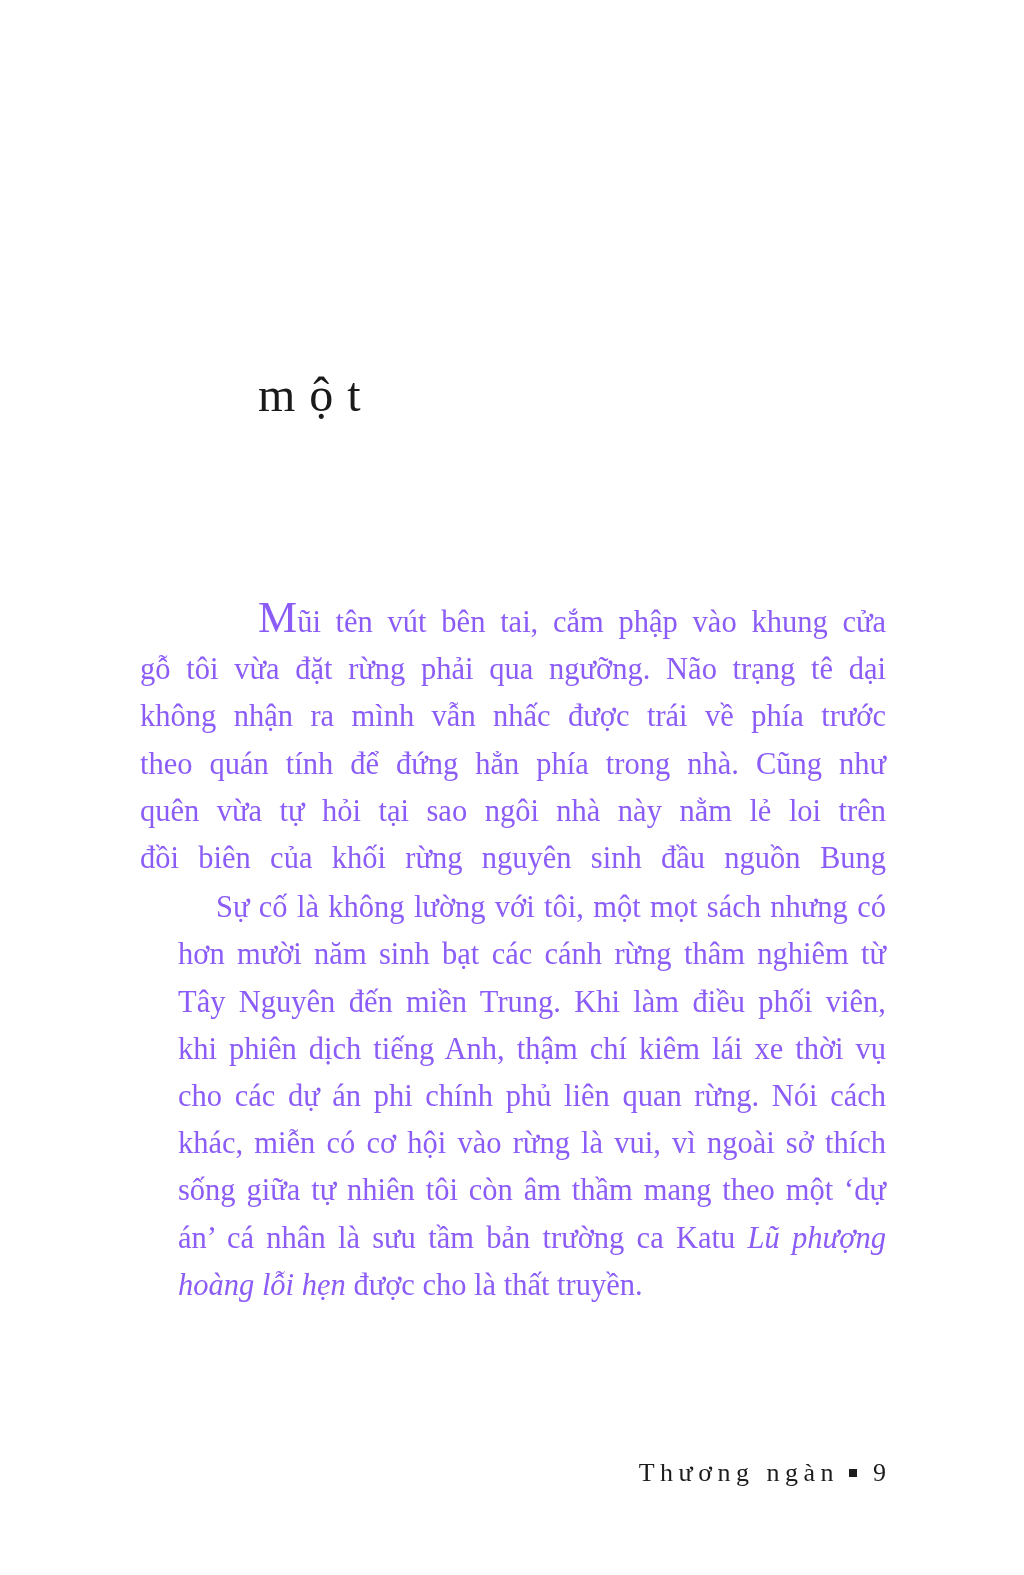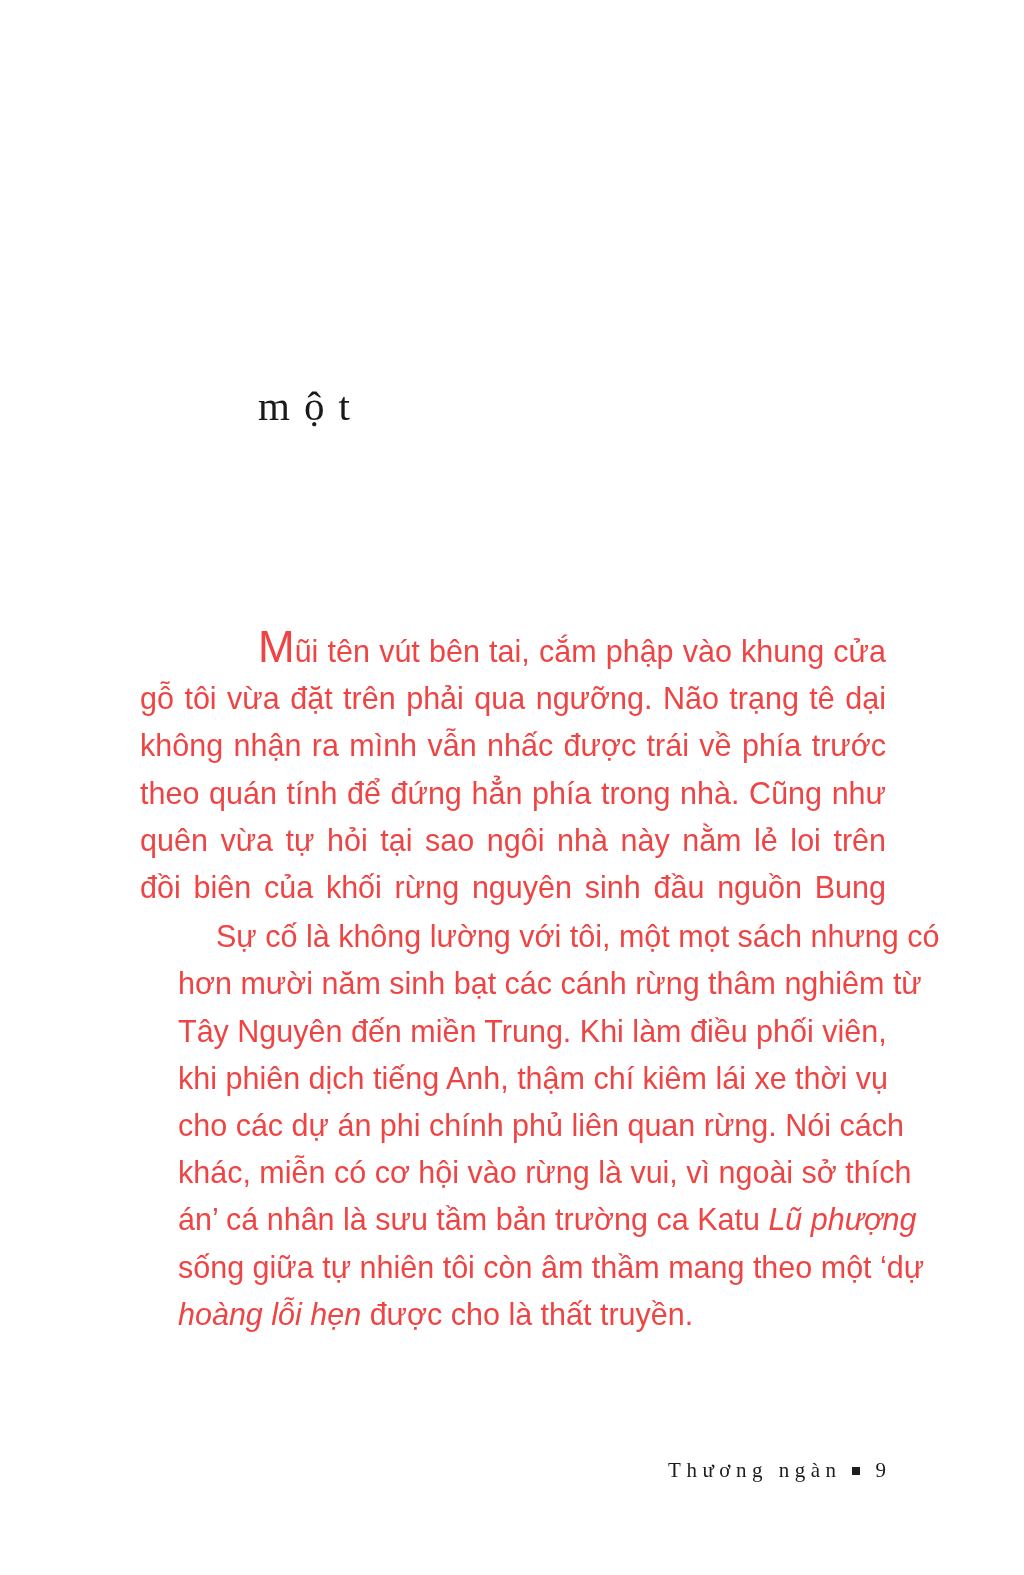--- a/index.html
+++ b/index.html
@@ -11,37 +11,37 @@
       width: 1024px;
       height: 1575px;
       position: relative;
       overflow: hidden;
       color: #1c1c1c;
       font-family: "DejaVu Serif", "Liberation Serif", serif;
     }
     .chapter-title {
       position: absolute;
       left: 258px;
-      top: 376px;
+      top: 365px;
       font-family: "Liberation Serif", serif;
-      font-size: 41px;
+      font-size: 48px;
       letter-spacing: 14px;
       line-height: 60px;
       color: #1a1a1a;
       white-space: nowrap;
     }
     .body-text {
       position: absolute;
       left: 140px;
-      top: 628px;
+      top: 599px;
       width: 746px;
-      font-family: Liberation Sans, sans-serif;
+      font-family: Liberation Serif, serif;
       font-size: 30.5px;
       line-height: 47.2px;
-      color: #ef4444;
+      color: #8b5cf6;
     }
     .para {
       margin: 0;
       text-align: justify;
       text-align-last: left;
     }
     .para-2 {
       margin-top: 2px;
       text-indent: 38px;
     }
@@ -59,21 +59,21 @@
       text-align-last: left;
     }
     .indent-118 { padding-left: 118px; }
     .indent-38 { padding-left: 38px; }
     em { font-style: italic; }
     .footer {
       position: absolute;
       right: 138px;
       top: 1458px;
       font-family: "Liberation Serif", serif;
-      font-size: 21px;
+      font-size: 26px;
       letter-spacing: 5.5px;
       color: #1c1c1c;
       white-space: nowrap;
       display: flex;
       align-items: center;
       justify-content: space-between;
     }
     .footer-sep {
       display: inline-block;
       width: 8px;
@@ -87,36 +87,36 @@
 <body>
 
 <div>
 
   <div class="chapter-title">một</div>
 
   <div class="body-text">
 
     <div class="para">
       <span class="line indent-118"><span class="drop-initial">M</span><span>ũi tên vút bên tai, cắm phập vào khung cửa</span></span>
-      <span class="line">gỗ tôi vừa đặt trên phải qua ngưỡng. Não trạng tê dại</span>
+      <span class="line">gỗ tôi vừa đặt rừng phải qua ngưỡng. Não trạng tê dại</span>
       <span class="line">không nhận ra mình vẫn nhấc được trái về phía trước</span>
       <span class="line">theo quán tính để đứng hẳn phía trong nhà. Cũng như</span>
       <span class="line">quên vừa tự hỏi tại sao ngôi nhà này nằm lẻ loi trên</span>
       <span class="line">đồi biên của khối rừng nguyên sinh đầu nguồn Bung</span>
     </div>
 
     <div class="para para-2">
       <span class="line indent-38">Sự cố là không lường với tôi, một mọt sách nhưng có</span>
       <span class="line">hơn mười năm sinh bạt các cánh rừng thâm nghiêm từ</span>
       <span class="line">Tây Nguyên đến miền Trung. Khi làm điều phối viên,</span>
       <span class="line">khi phiên dịch tiếng Anh, thậm chí kiêm lái xe thời vụ</span>
       <span class="line">cho các dự án phi chính phủ liên quan rừng. Nói cách</span>
       <span class="line">khác, miễn có cơ hội vào rừng là vui, vì ngoài sở thích</span>
+      <span class="line">sống giữa tự nhiên tôi còn âm thầm mang theo một ‘dự</span>
       <span class="line"><span>án’ cá nhân là sưu tầm bản trường ca Katu </span><em>Lũ phượng</em></span>
-      <span class="line">sống giữa tự nhiên tôi còn âm thầm mang theo một ‘dự</span>
       <span class="line last"><em>hoàng lỗi hẹn</em><span> được cho là thất truyền.</span></span>
     </div>
 
   </div>
 
   <div class="footer">
     <span>Thương ngàn</span>
     <span class="footer-sep"></span>
     <span class="footer-page">9</span>
   </div>

